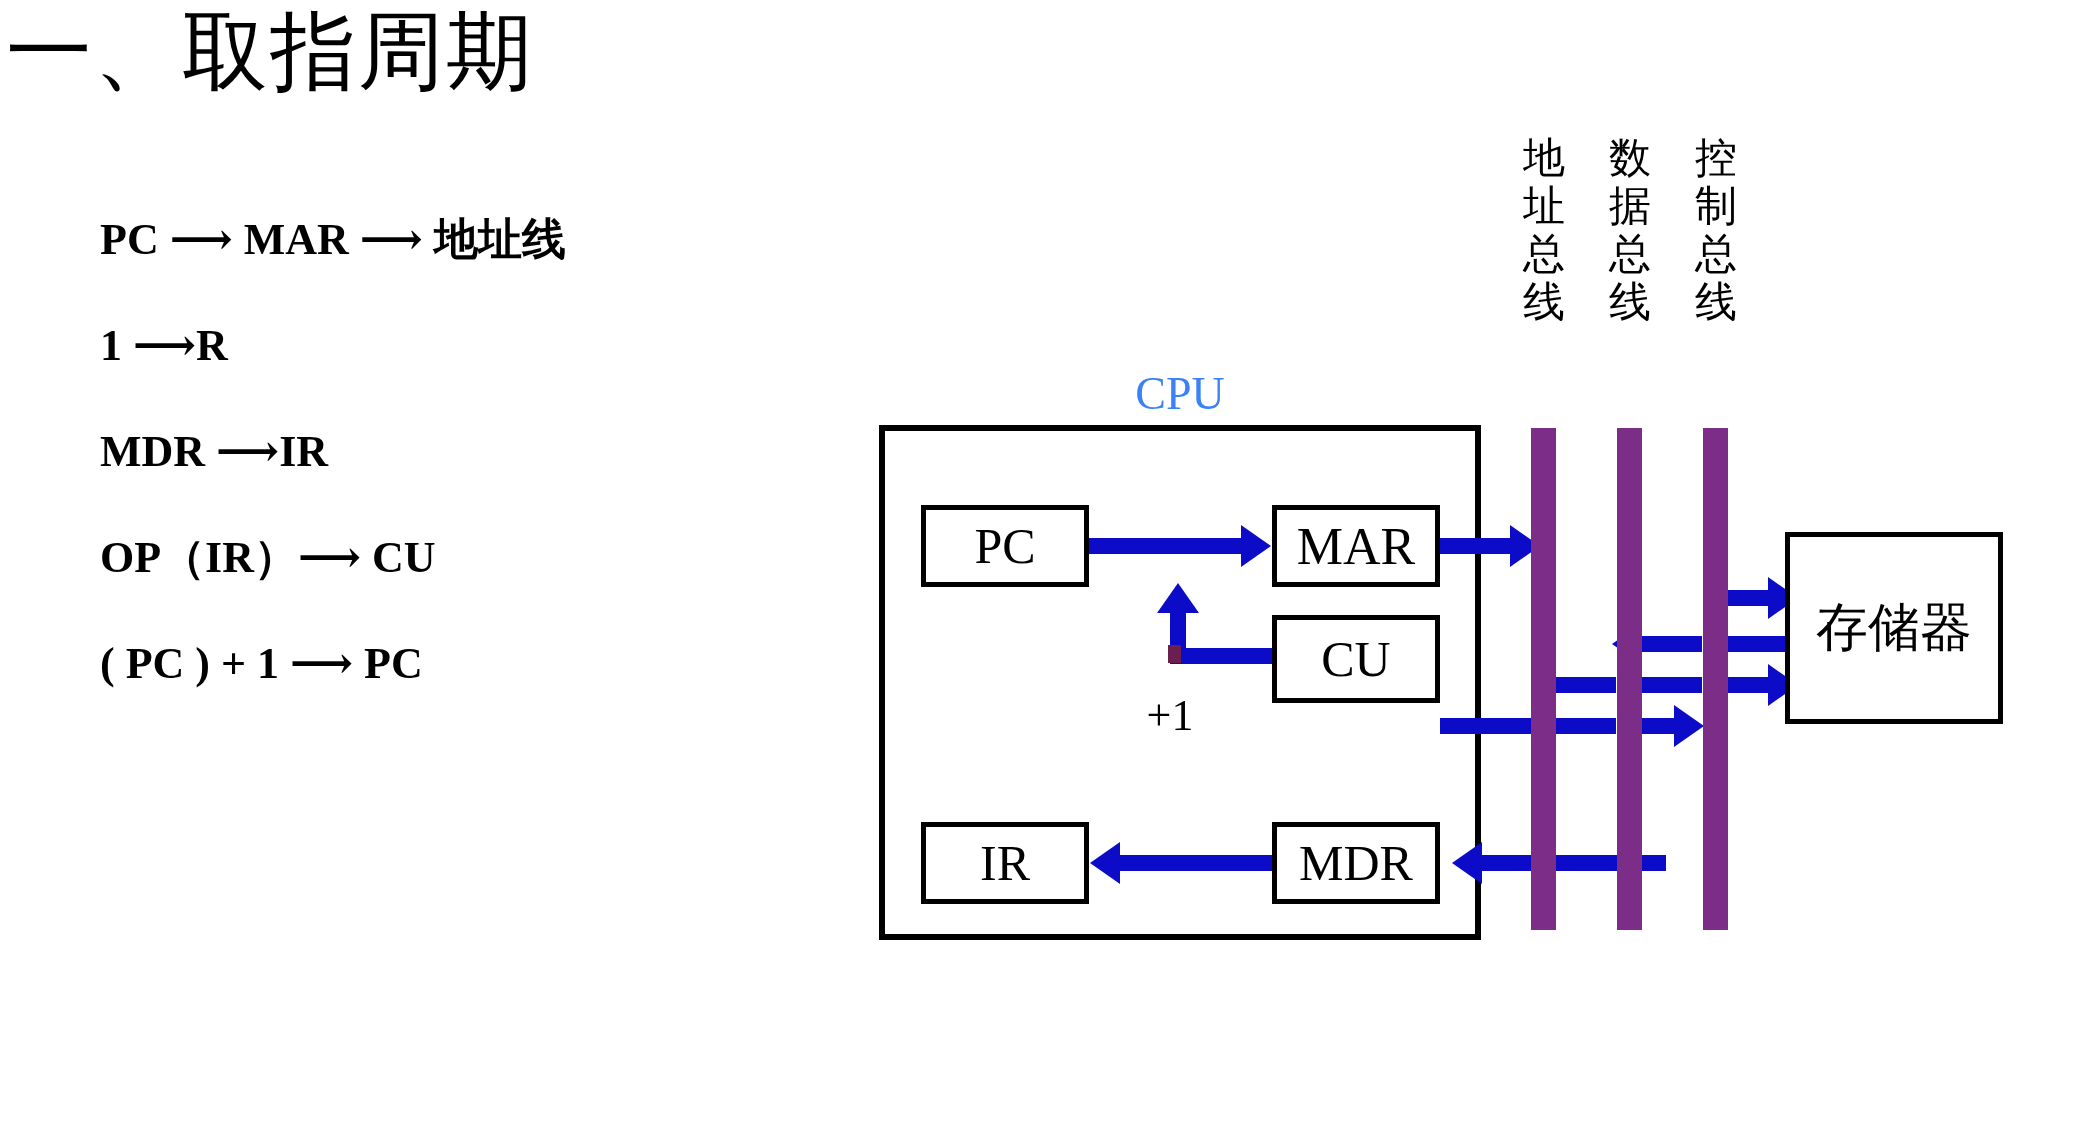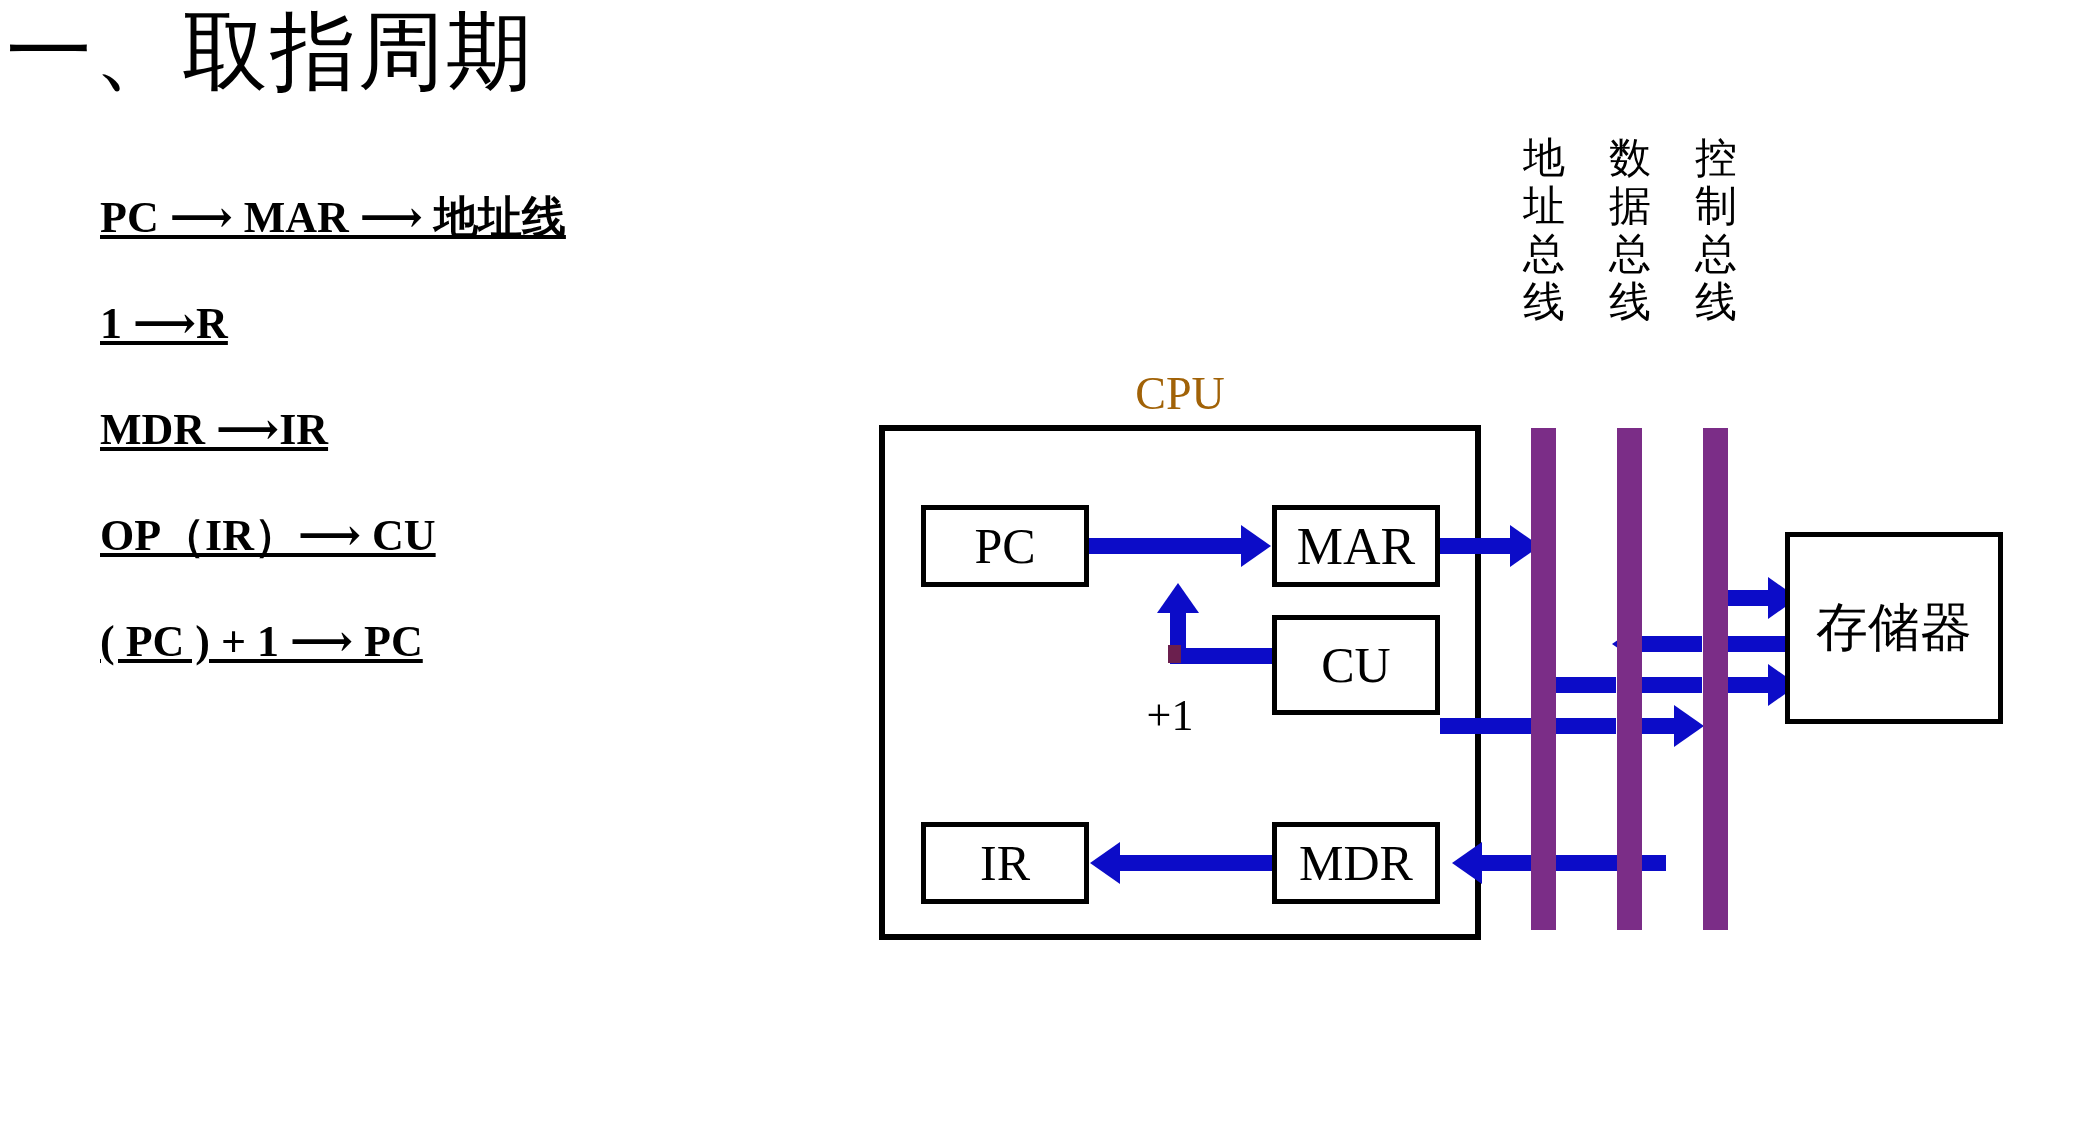--- a/index.html
+++ b/index.html
@@ -15,45 +15,45 @@
   
   #slide-title{
     position:absolute;left:6px;top:6px;
     font-size:86px;line-height:1.05;
     color:#000;letter-spacing:2px;
     white-space:nowrap;
     font-family:"DejaVu Serif","Liberation Serif",serif;
   }
 
   
-  #op-list{position:absolute;left:100px;top:165px;width:700px;text-decoration:underline;}
+  #op-list{position:absolute;left:100px;top:187px;width:700px;}
   .op-line{
     font-size:44px;font-weight:bold;color:#000;
     white-space:nowrap;height:106px;line-height:106px;
     font-family:"Liberation Serif","DejaVu Serif",serif;
   }
 
   
   #diagram{position:absolute;left:0;top:0;width:2094px;height:1142px;}
 
   .boxline{
     position:absolute;background:#fff;border:5px solid #000;
     box-sizing:border-box;
     display:flex;align-items:center;justify-content:center;
     color:#000;font-family:"Liberation Serif","DejaVu Serif",serif;
   }
   #cpu-box{left:879px;top:425px;width:602px;height:515px;border-width:6px;}
   #cpu-label{
     position:absolute;left:1060px;top:367px;width:240px;text-align:center;
-    font-size:46px;color:#a16207;
+    font-size:46px;color:#3b82f6;
     font-family:"Liberation Serif","DejaVu Serif",serif;
   }
   #pc-box {left:921px; top:505px; width:168px;height:82px;font-size:50px;}
   #mar-box{left:1272px;top:505px;width:168px;height:82px;font-size:52px;}
-  #cu-box {left:1272px;top:615px;width:168px;height:100px;font-size:50px;}
+  #cu-box {left:1272px;top:615px;width:168px;height:88px;font-size:50px;}
   #ir-box {left:921px; top:822px; width:168px;height:82px;font-size:50px;}
   #mdr-box{left:1272px;top:822px;width:168px;height:82px;font-size:50px;}
   #mem-box{left:1785px;top:532px;width:218px;height:192px;font-size:52px;
            font-family:"DejaVu Serif","Liberation Serif",serif;}
 
   #plus-one{
     position:absolute;left:1110px;top:690px;width:120px;text-align:center;
     font-size:44px;color:#000;
   }
 

